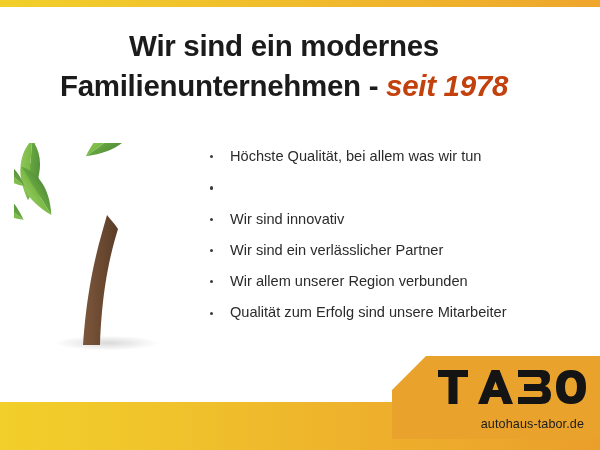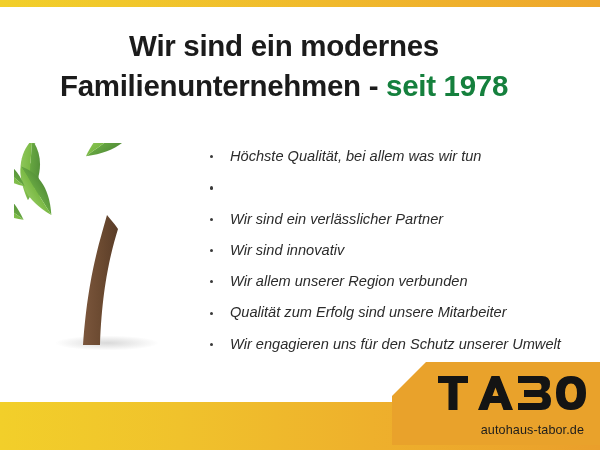--- a/index.html
+++ b/index.html
@@ -33,38 +33,37 @@
     top:26px; left:0;
     width:568px;
     text-align:center;
     font-size:29.5px;
     font-weight:bold;
     line-height:40px;
     color:#1b1b1b;
     letter-spacing:-0.3px;
   }
   .heading .line { display:block; white-space:nowrap; }
-  .heading .accent { color:#15803d; }
+  .heading .accent { color:#c2410c;font-style:italic; }
 
   
   .bullets {
     position:absolute;
     top:141px; left:208px;
     width:385px;
     list-style:none;
   }
   .bullets li {
     position:relative;
     height:31.3px;
     line-height:31.3px;
     padding-left:22px;
     font-size:14.6px;
     color:#2b2b2b;
     white-space:nowrap;
-    font-style:italic;
   }
   .bullets li .dot {
     position:absolute;
     left:2px; top:50%;
     width:3.2px; height:3.2px;
     margin-top:-1.6px;
     border-radius:50%;
     background:#3a3a3a;
   }
 
@@ -77,21 +76,21 @@
 
   
   .bottom-bar {
     position:absolute;
     left:0; bottom:0;
     width:600px; height:48px;
     background:linear-gradient(to right,#f2cf2a 0%,#f0c22c 30%,#eeb02c 62%,#ea9f2b 100%);
   }
   .logo-panel {
     position:absolute;
-    right:0; bottom:5px;
+    right:0; bottom:11px;
     width:208px; height:83px;
     background:#e9a22b;
     clip-path:polygon(34px 0, 208px 0, 208px 83px, 0 83px, 0 34px);
   }
   .logo-wordmark {
     position:absolute;
     right:14px; top:14px;
     width:148px; height:34px;
   }
   .logo-tagline {
@@ -165,25 +164,24 @@
         <use href="#leaf" x="0" y="0" width="38" height="84" transform="translate(16,85) rotate(-54) translate(-16,-85)"></use>
 
         <use href="#leaf" x="0" y="0" width="38" height="84" transform="translate(106,96) rotate(54) translate(-106,-96)"></use>
       </g>
     </svg>
   </div>
 
   <ul class="bullets">
     <li><span class="dot"></span><span>Höchste Qualität, bei allem was wir tun</span></li>
     <li><span class="dot"></span></li>
+    <li><span class="dot"></span><span>Wir sind innovativ</span></li>
     <li><span class="dot"></span><span>Wir sind ein verlässlicher Partner</span></li>
-    <li><span class="dot"></span><span>Wir sind innovativ</span></li>
     <li><span class="dot"></span><span>Wir allem unserer Region verbunden</span></li>
     <li><span class="dot"></span><span>Qualität zum Erfolg sind unsere Mitarbeiter</span></li>
-    <li><span class="dot"></span><span>Wir engagieren uns für den Schutz unserer Umwelt</span></li>
   </ul>
 
   <div class="bottom-bar"></div>
 
   <div class="logo-panel">
     <div class="logo-wordmark">
       <svg viewBox="0 0 148 34" width="148" height="34" aria-hidden="true">
         <g fill="#141414">
 
           <path d="M0 0 H30 V7 H19.5 V34 H10.5 V7 H0 Z"></path>

